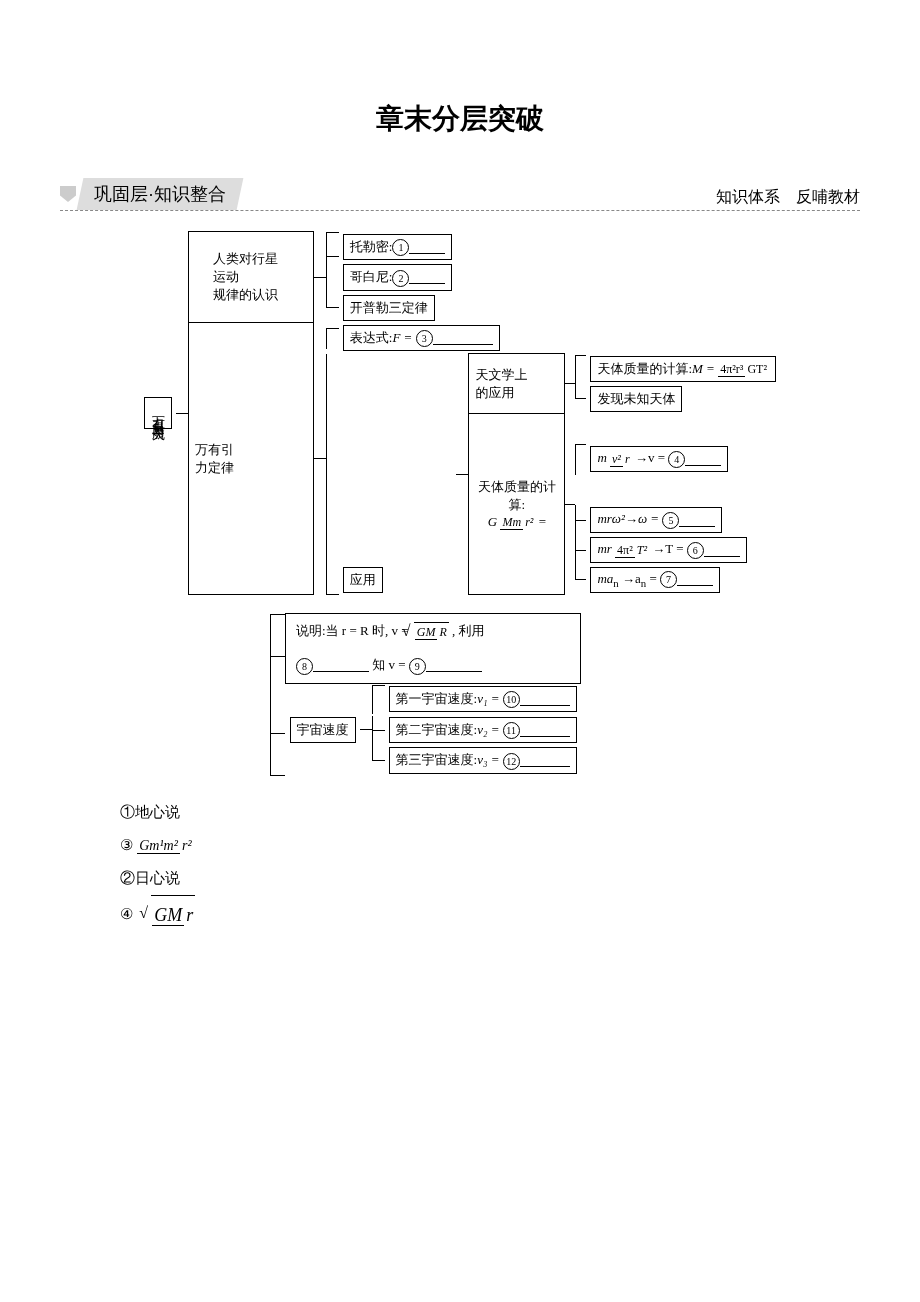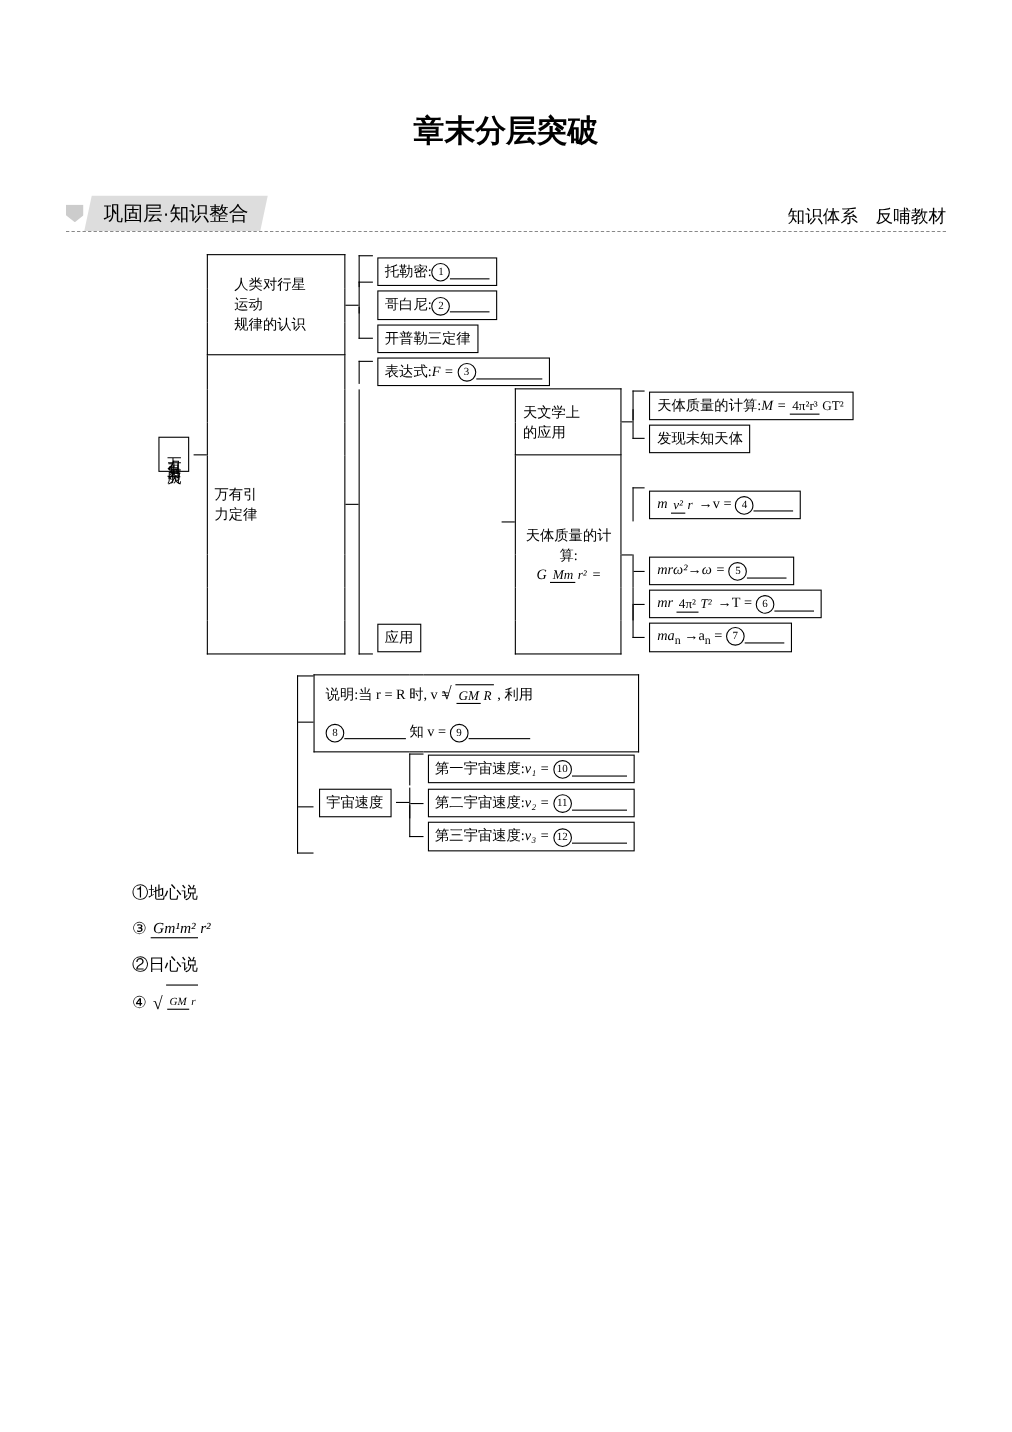--- a/index.html
+++ b/index.html
@@ -294,17 +294,17 @@
 
   <div class="answer-section">
     <div>①地心说</div>
     <div>
       <span>③</span>
       <span class="frac" style="font-size:14px;"><span class="num"><i>Gm¹m²</i></span><span class="den"><i>r²</i></span></span>
     </div>
     <div>②日心说</div>
     <div>
       <span>④</span>
-      <span class="radical" style="margin-left:12px;"><span class="sqrt"><span class="frac" style="font-size:10px;"><span class="num"><i>GM</i></span><span class="den"><i>r</i></span></span></span></span>
+      <span class="radical" style="margin-left:12px;"><span class="sqrt"><span class="frac" style="font-size:18px;"><span class="num"><i>GM</i></span><span class="den"><i>r</i></span></span></span></span>
     </div>
   </div>
 
 </div>
 
 </body></html>

